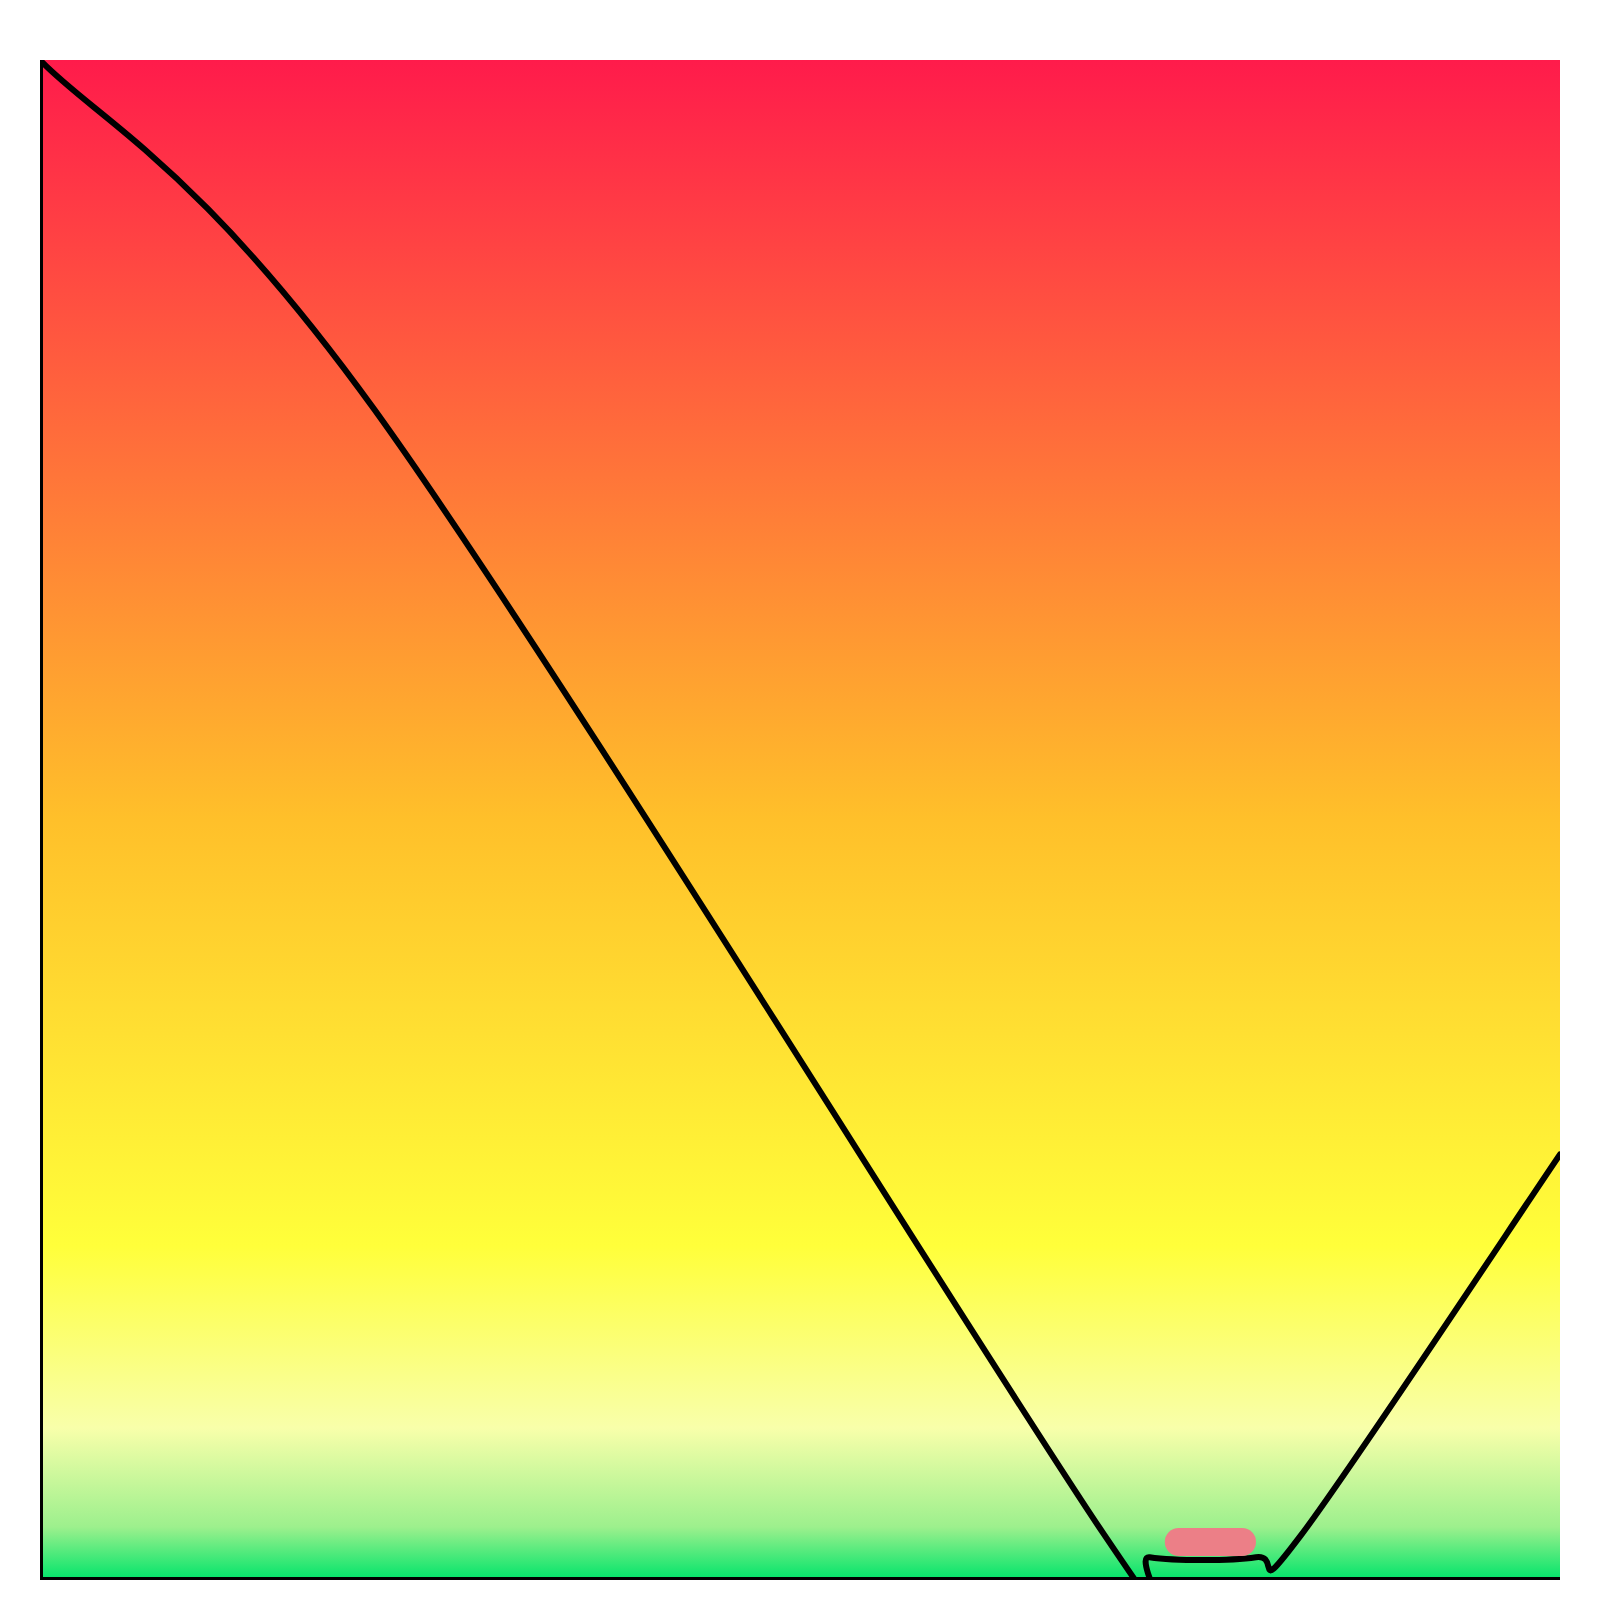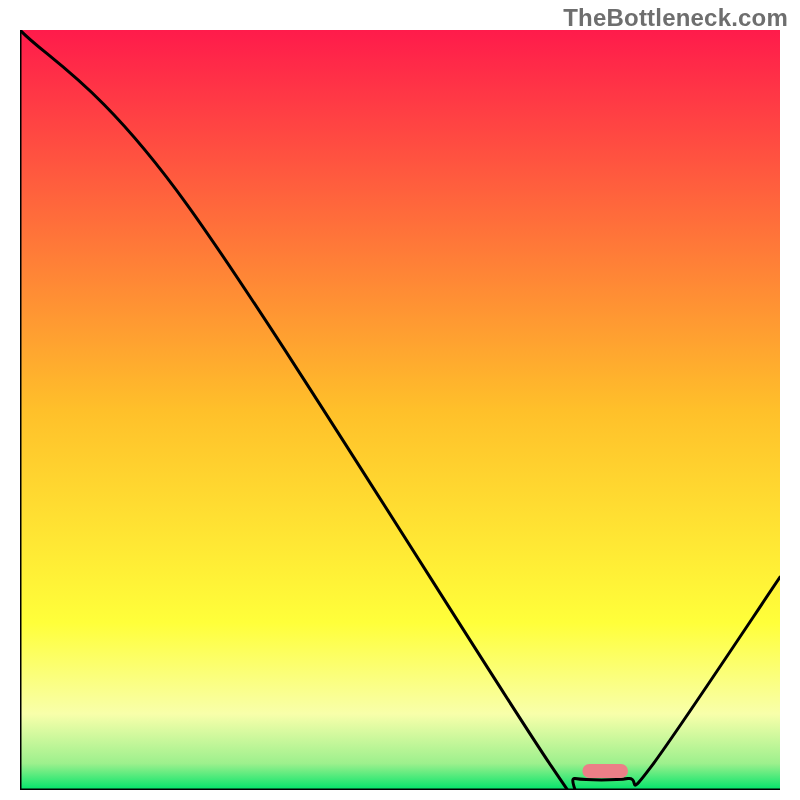--- a/index.html
+++ b/index.html
@@ -38,21 +38,20 @@
     top: 0;
     width: 760px;
     height: 760px;
     display: block;
   }
 </style>
 </head>
 <body>
 
 <div class="container">
-  <div class="watermark">TheBottleneck.com</div>
 
   <div class="plot-frame">
     <svg class="plot" viewBox="0 0 760 760" preserveAspectRatio="none">
       <defs>
         <linearGradient id="bg-grad" x1="0" y1="0" x2="0" y2="1">
         <stop offset="0.00%" stop-color="#ff1b4b"></stop>
             <stop offset="50.00%" stop-color="#ffc02a"></stop>
             <stop offset="78.00%" stop-color="#ffff3a"></stop>
             <stop offset="90.00%" stop-color="#f8ffaa"></stop>
             <stop offset="96.50%" stop-color="#9df08d"></stop>

